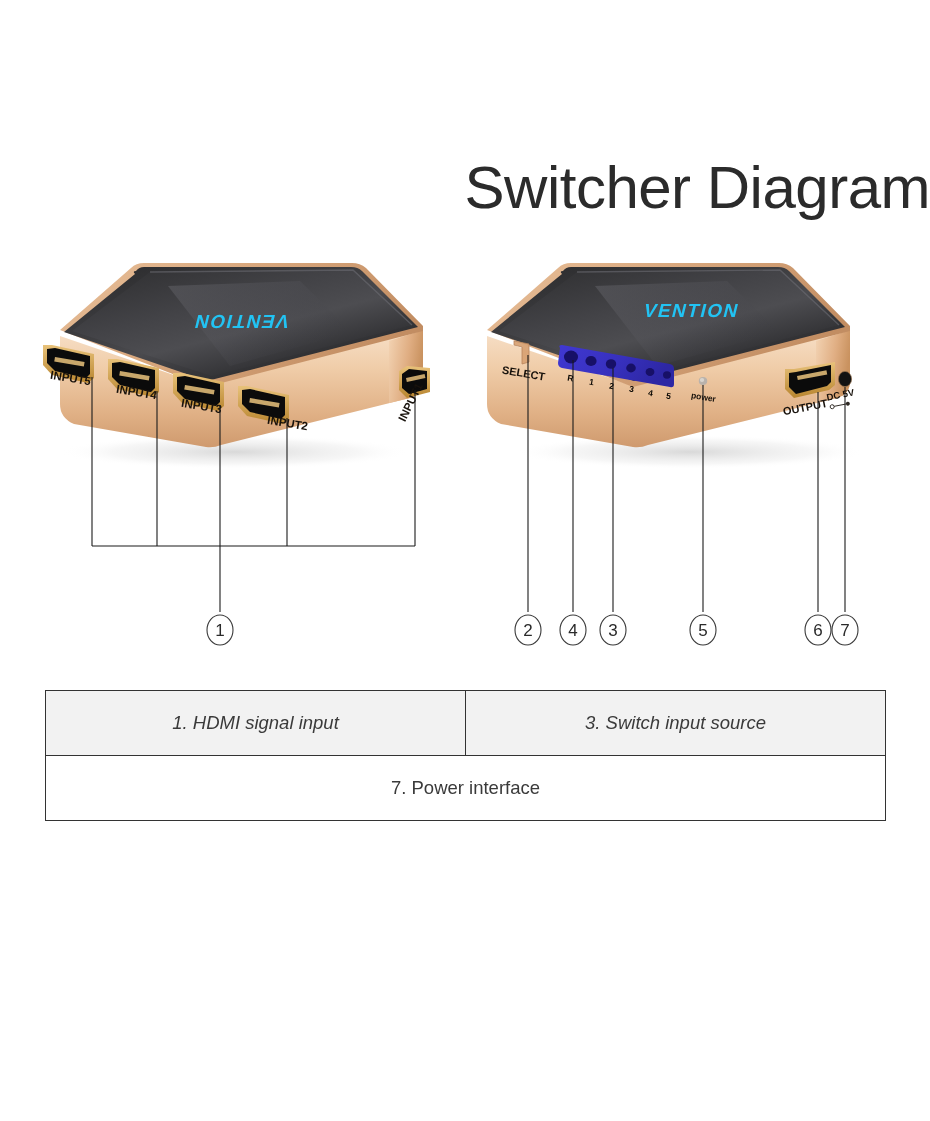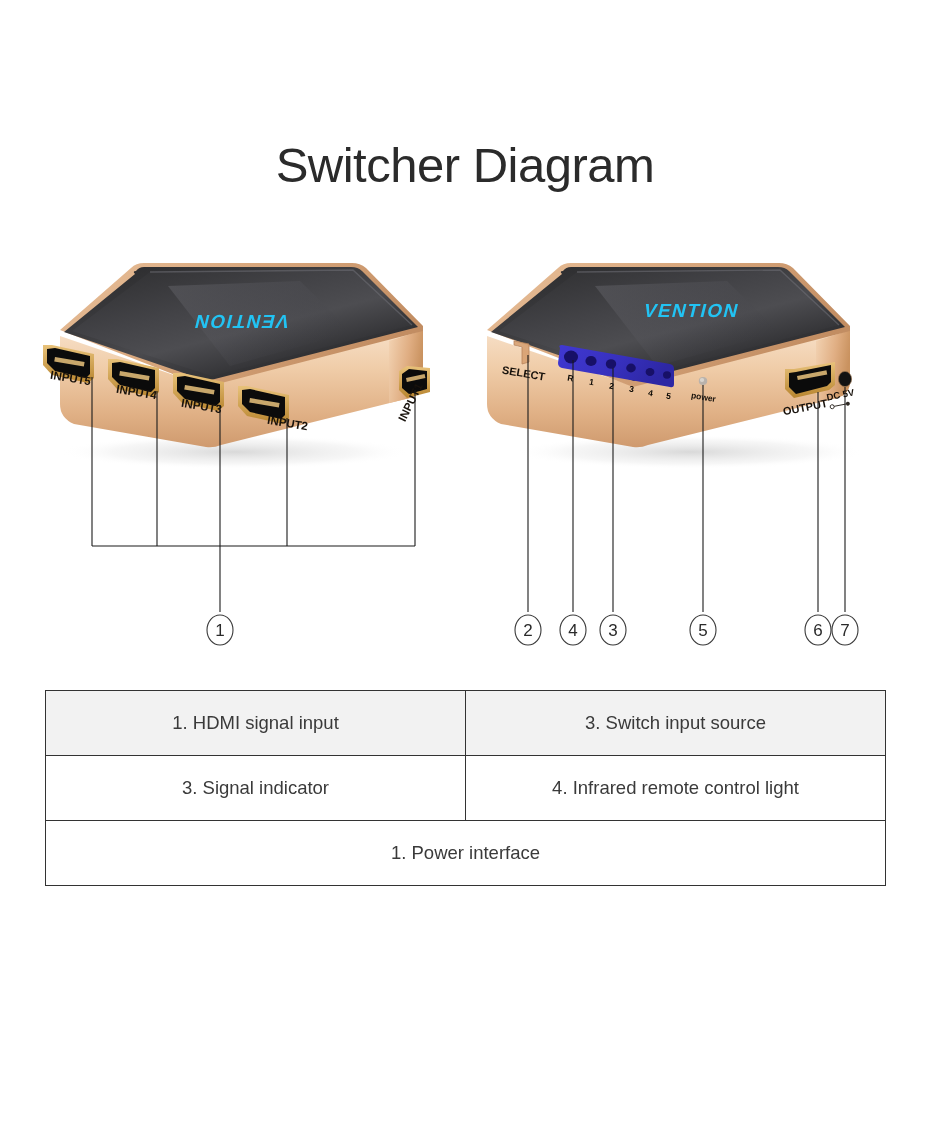--- a/index.html
+++ b/index.html
@@ -5,42 +5,42 @@
   html,body{margin:0;padding:0;}
   body{
     width:930px;height:1121px;background:#ffffff;
     font-family:"Liberation Sans","DejaVu Sans",sans-serif;
     -webkit-font-smoothing:antialiased;overflow:hidden;position:relative;
   }
   .page{position:relative;width:930px;height:1121px;}
 
   
   .title{
-    position:absolute;left:0;top:139px;width:930px;text-align:center;
-    font-size:49px;font-weight:400;color:#2b2b2b;letter-spacing:-0.5px;
+    position:absolute;left:0;top:155px;width:930px;text-align:right;
+    font-size:60px;font-weight:400;color:#2b2b2b;letter-spacing:-0.5px;
     line-height:1.1;
   }
 
   
   .stage{position:absolute;left:0;top:0;width:930px;height:680px;}
   .stage svg{position:absolute;left:0;top:0;}
 
   
   .spec-table{
     position:absolute;left:45px;top:690px;width:841px;
     border-collapse:collapse;table-layout:fixed;
   }
   .spec-table td{
     border:1px solid #333333;
     height:64px;
     font-size:18.5px;color:#3a3a3a;font-weight:400;
     text-align:center;vertical-align:middle;
     padding:0 6px;
   }
-  .row-shaded td{background:#f2f2f2;}
+  .row-shaded td{background:#f2f2f2;font-style:italic;}
   .row-plain td{background:#ffffff;}
   .full-row td{background:#ffffff;}
 </style>
 </head>
 <body>
 
 <div class="page">
 
   <div class="title">Switcher Diagram</div>
 
@@ -279,23 +279,19 @@
       </g>
     </svg>
   </div>
 
   <table class="spec-table">
     <tbody>
       <tr class="row-shaded">
         <td>1. HDMI signal input</td>
         <td>3. Switch input source</td>
       </tr>
-      <tr class="row-plain">
-        <td>3. Signal indicator</td>
-        <td>4. Infrared remote control light</td>
-      </tr>
       <tr class="full-row">
-        <td colspan="2">1. Power interface</td>
+        <td colspan="2">7. Power interface</td>
       </tr>
     </tbody>
   </table>
 
 </div>
 
 </body></html>

